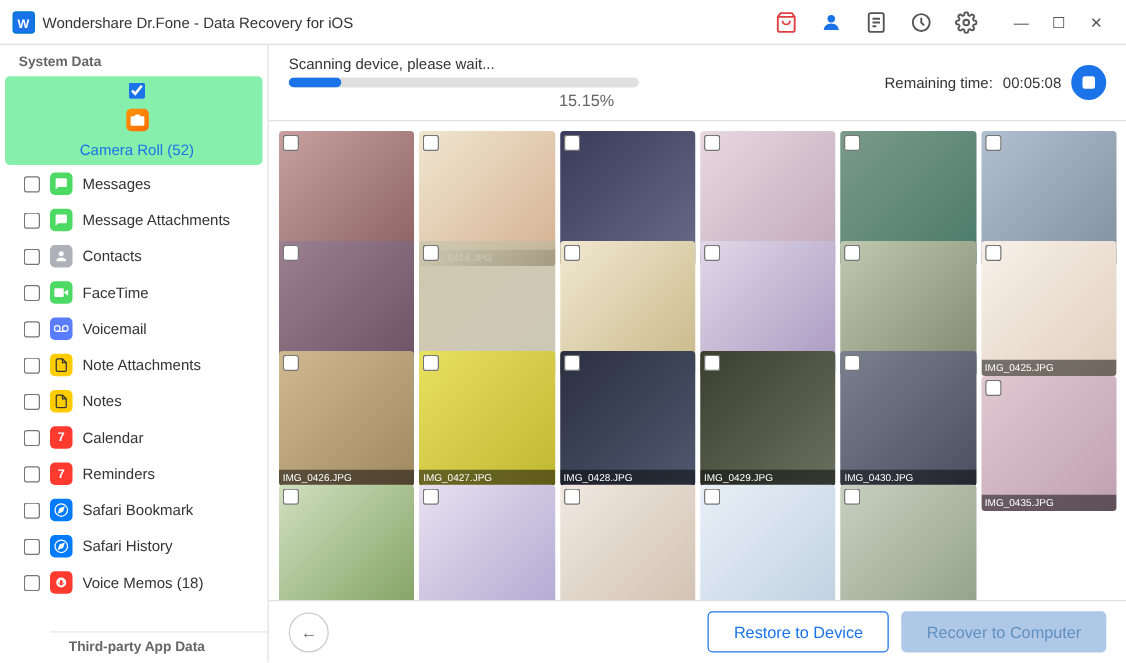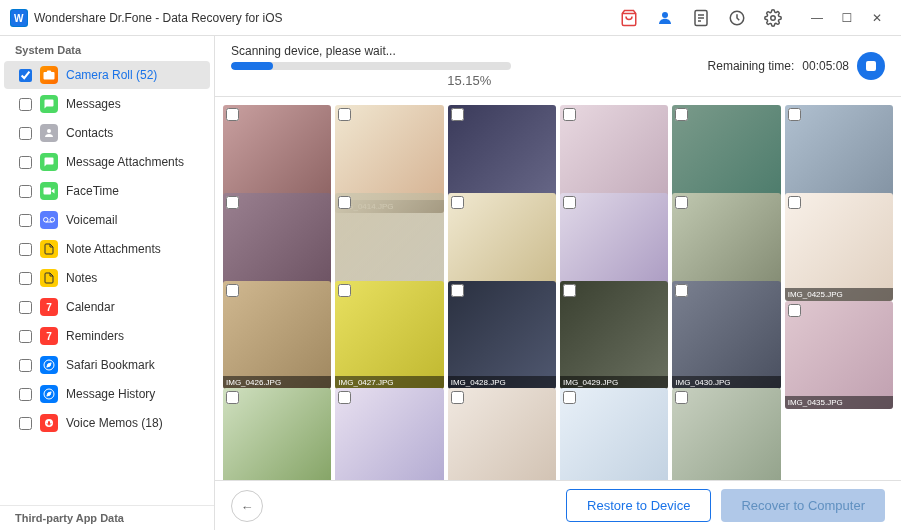--- a/index.html
+++ b/index.html
@@ -23,26 +23,26 @@
 
     
     .sidebar { width: 215px; min-width: 215px; border-right: 1px solid #e0e0e0; display: flex; flex-direction: column; overflow: hidden; }
     .sidebar-device { text-align: center; padding: 10px; font-weight: 600; font-size: 13px; color: #333; border-bottom: 1px solid #e8e8e8; }
     .sidebar-section-label { padding: 8px 15px 4px; font-size: 11px; color: #666; font-weight: 600; }
     .sidebar-items { flex: 1; overflow-y: auto; }
     .sidebar-item {
       display: flex; align-items: center; gap: 8px; padding: 5px 10px 5px 15px;
       cursor: pointer; border-radius: 4px; margin: 1px 4px;
     }
-    .sidebar-item.active { background: #e5e5e5; }
+    .sidebar-item.active { background: #86efac; flex-direction: column; }
     .sidebar-item input[type=checkbox] { width: 13px; height: 13px; cursor: pointer; accent-color: #1a73e8; }
     .sidebar-icon { width: 18px; height: 18px; border-radius: 4px; display: flex; align-items: center; justify-content: center; font-size: 12px; flex-shrink: 0; }
     .sidebar-item-label { font-size: 12px; color: #333; }
     .sidebar-item.active .sidebar-item-label { color: #1a73e8; font-weight: 500; }
-    .sidebar-footer { padding: 6px 15px; font-size: 11px; color: #666; font-weight: 600; border-top: 1px solid #e8e8e8; }
+    .sidebar-footer { padding: 6px 15px; font-size: 11px; color: #666; font-weight: 600; border-top: 1px solid #e8e8e8; margin-left: 40px; }
 
     
     .content { flex: 1; display: flex; flex-direction: column; overflow: hidden; }
 
     
     .top-bar { padding: 8px 16px; border-bottom: 1px solid #e0e0e0; display: flex; align-items: center; justify-content: space-between; }
     .scan-info { display: flex; flex-direction: column; flex: 1; }
     .scan-status { font-size: 12px; color: #333; margin-bottom: 4px; }
     .progress-bar-container { width: 280px; height: 8px; background: #e0e0e0; border-radius: 4px; overflow: hidden; }
     .progress-bar-fill { height: 100%; background: #1a73e8; border-radius: 4px; }
@@ -178,36 +178,36 @@
           <input type="checkbox" style="">
           <div class="sidebar-icon ic-messages">
             <svg width="12" height="12" viewBox="0 0 24 24" fill="white">
               <path d="M21 15a2 2 0 01-2 2H7l-4 4V5a2 2 0 012-2h14a2 2 0 012 2z"></path>
             </svg>
           </div>
           <span class="sidebar-item-label">Messages</span>
         </div>
         <div class="sidebar-item">
           <input type="checkbox" style="">
+          <div class="sidebar-icon ic-msgatt">
+            <svg width="12" height="12" viewBox="0 0 24 24" fill="white">
+              <path d="M21 15a2 2 0 01-2 2H7l-4 4V5a2 2 0 012-2h14a2 2 0 012 2z"></path>
+            </svg>
+          </div>
+          <span class="sidebar-item-label">Message Attachments</span>
+        </div>
+        <div class="sidebar-item">
+          <input type="checkbox" style="">
           <div class="sidebar-icon ic-contacts">
             <svg width="12" height="12" viewBox="0 0 24 24" fill="white">
               <circle cx="12" cy="8" r="4"></circle>
               <path d="M4 20c0-4 3.6-6 8-6s8 2 8 6"></path>
             </svg>
           </div>
           <span class="sidebar-item-label">Contacts</span>
-        </div>
-        <div class="sidebar-item">
-          <input type="checkbox" style="">
-          <div class="sidebar-icon ic-msgatt">
-            <svg width="12" height="12" viewBox="0 0 24 24" fill="white">
-              <path d="M21 15a2 2 0 01-2 2H7l-4 4V5a2 2 0 012-2h14a2 2 0 012 2z"></path>
-            </svg>
-          </div>
-          <span class="sidebar-item-label">Message Attachments</span>
         </div>
         <div class="sidebar-item">
           <input type="checkbox" style="">
           <div class="sidebar-icon ic-facetime">
             <svg width="12" height="12" viewBox="0 0 24 24" fill="white">
               <polygon points="23 7 16 12 23 17 23 7"></polygon>
               <rect x="1" y="5" width="15" height="14" rx="2" fill="white"></rect>
             </svg>
           </div>
           <span class="sidebar-item-label">FaceTime</span>
@@ -268,21 +268,21 @@
           <span class="sidebar-item-label">Safari Bookmark</span>
         </div>
         <div class="sidebar-item">
           <input type="checkbox" style="">
           <div class="sidebar-icon ic-safari">
             <svg width="12" height="12" viewBox="0 0 24 24" fill="none" stroke="white" stroke-width="2">
               <circle cx="12" cy="12" r="10"></circle>
               <polygon points="16.24 7.76 14.12 14.12 7.76 16.24 9.88 9.88 16.24 7.76" fill="white"></polygon>
             </svg>
           </div>
-          <span class="sidebar-item-label">Message History</span>
+          <span class="sidebar-item-label">Safari History</span>
         </div>
         <div class="sidebar-item">
           <input type="checkbox" style="">
           <div class="sidebar-icon ic-voicememo" style="background: rgb(255, 59, 48);">
             <svg width="12" height="12" viewBox="0 0 24 24" fill="white">
               <circle cx="12" cy="12" r="8"></circle>
               <rect x="10" y="8" width="4" height="8" rx="2" fill="#ff3b30"></rect>
               <path d="M8 12c0 2.2 1.8 4 4 4s4-1.8 4-4" stroke="#ff3b30" stroke-width="1.5" fill="none"></path>
             </svg>
           </div>

